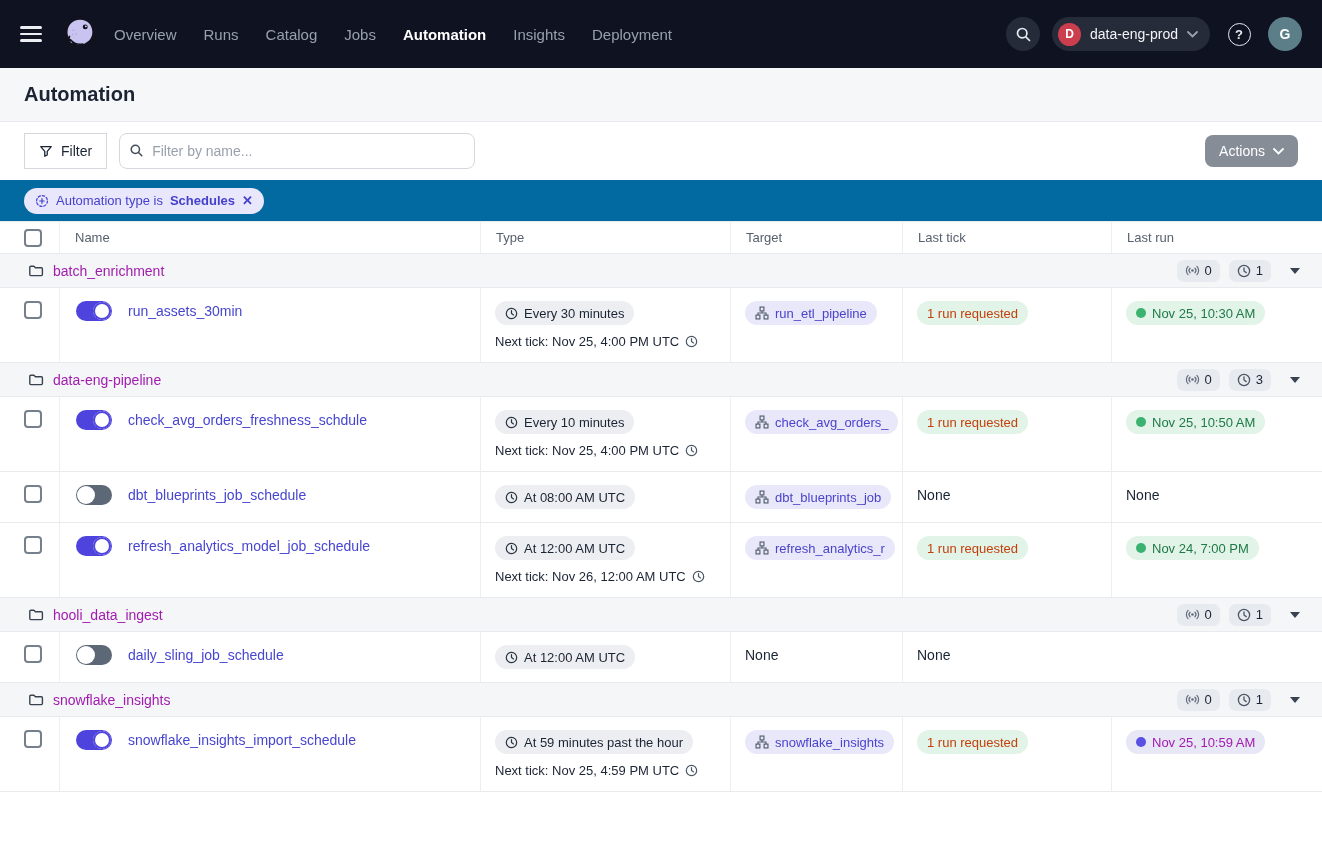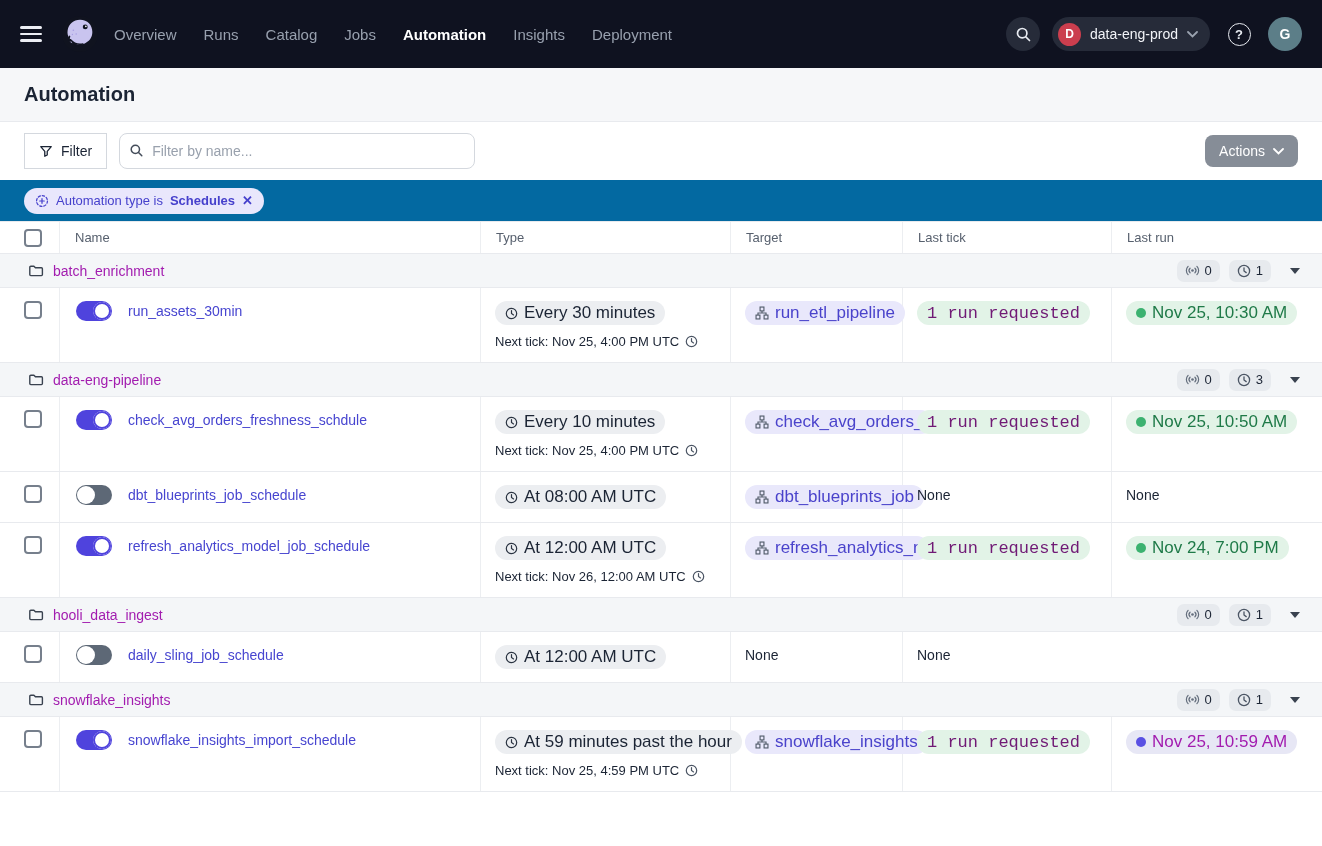--- a/index.html
+++ b/index.html
@@ -63,24 +63,24 @@
   .c-name { display:flex; align-items:flex-start; gap:16px; padding-left:16px !important; }
   .row-link { font-size:14px; color:#4745d0; text-decoration:none; cursor:pointer; margin-top:2px; display:inline-block; }
 
   .toggle { position:relative; width:36px; height:20px; border-radius:10px; display:inline-block; flex:0 0 auto; cursor:pointer; }
   .toggle.on { background:#4f43dd; }
   .toggle.off { background:#5d6876; }
   .toggle .knob { position:absolute; top:1px; width:18px; height:18px; border-radius:50%; background:#fff; }
   .toggle.on .knob { right:1px; box-shadow:inset 0 0 0 2px #4f43dd; }
   .toggle.off .knob { left:1px; }
 
-  .pill { height:24px; display:inline-flex; align-items:center; gap:6px; border-radius:12px; padding:2px 10px; font-size:17px; text-decoration:none; white-space:nowrap; }
+  .pill { height:24px; display:inline-flex; align-items:center; gap:6px; border-radius:12px; padding:2px 10px; font-size:13px; text-decoration:none; white-space:nowrap; }
   .pill.gray { background:#eceef1; color:#1b2434; }
   .pill.lavender { background:#e9e8fb; color:#4a43cb; cursor:pointer; }
-  .pill.green { background:#e2f3e7; color:#701a75; cursor:pointer;font-family:Liberation Mono, monospace; }
+  .pill.green { background:#e2f3e7; color:#c2410c; cursor:pointer; }
   .pill.run-success { background:#e2f3e7; color:#1f7a48; cursor:pointer; }
   .pill.run-running { background:#e7e7f5; color:#a21caf; cursor:pointer; }
   .dot { width:10px; height:10px; border-radius:50%; display:inline-block; }
   .run-success .dot { background:#3cb270; }
   .run-running .dot { background:#5a50e3; }
   .next-tick { margin-top:9px; font-size:13px; color:#1b2434; display:flex; align-items:center; gap:6px; }
   .none-text { font-size:14px; color:#1b2434; display:inline-block; margin-top:2px; }
 
   .icon { display:inline-flex; align-items:center; justify-content:center; }
 </style>

